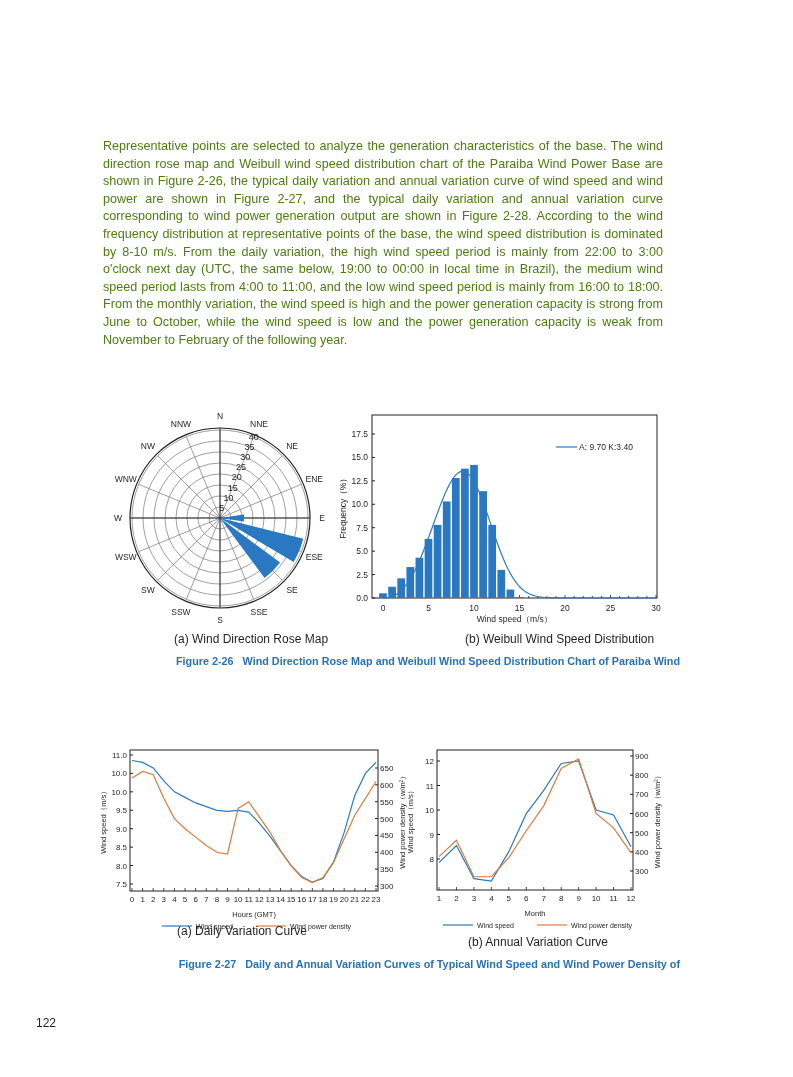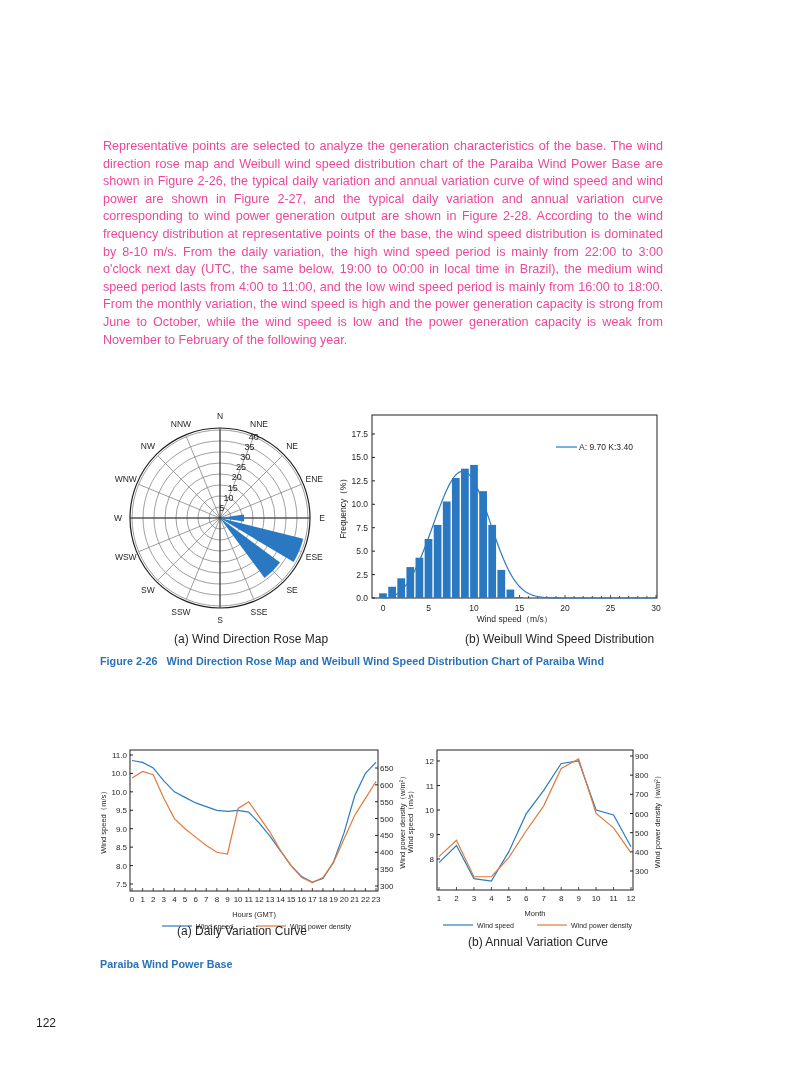--- a/index.html
+++ b/index.html
@@ -1,20 +1,20 @@
 <!DOCTYPE html>
 <html><head>
 <meta charset="utf-8">
 <style>
   html, body { margin: 0; padding: 0; background: #ffffff; }
   body { width: 793px; height: 1077px; position: relative; overflow: hidden; font-family: "Liberation Sans", sans-serif; color: #231f20; }
-  .para { position: absolute; left: 103px; top: 138px; width: 560px; font-size: 12.6px; line-height: 17.6px; text-align: justify; color: #ec4899; }
+  .para { position: absolute; left: 103px; top: 138px; width: 560px; font-size: 12.6px; line-height: 17.6px; text-align: justify; color: #4d7c0f; }
   .fig { position: absolute; left: 0; top: 0; }
   .cap-sub { position: absolute; font-size: 12px; color: #231f20; white-space: nowrap; }
-  .cap-fig { position: absolute; left: 100px; width: 580px; text-align: left; font-size: 10.8px; font-weight: bold; color: #2a72b8; line-height: 15px; }
+  .cap-fig { position: absolute; left: 100px; width: 580px; text-align: right; font-size: 10.8px; font-weight: bold; color: #2a72b8; line-height: 15px; }
   .page-num { position: absolute; left: 36px; top: 1016px; font-size: 12px; color: #231f20; }
   svg text { font-family: "Liberation Sans", sans-serif; fill: #231f20; }
 </style>
 </head>
 <body>
 
 <div class="para">Representative points are selected to analyze the generation characteristics of the base. The wind direction rose map and Weibull wind speed distribution chart of the Paraiba Wind Power Base are shown in Figure 2-26, the typical daily variation and annual variation curve of wind speed and wind power are shown in Figure 2-27, and the typical daily variation and annual variation curve corresponding to wind power generation output are shown in Figure 2-28. According to the wind frequency distribution at representative points of the base, the wind speed distribution is dominated by 8-10 m/s. From the daily variation, the high wind speed period is mainly from 22:00 to 3:00 o'clock next day (UTC, the same below, 19:00 to 00:00 in local time in Brazil), the medium wind speed period lasts from 4:00 to 11:00, and the low wind speed period is mainly from 16:00 to 18:00. From the monthly variation, the wind speed is high and the power generation capacity is strong from June to October, while the wind speed is low and the power generation capacity is weak from November to February of the following year.</div>
 
 <svg class="fig" width="793" height="1077">
 
@@ -311,16 +311,16 @@
 
 <div class="cap-sub" style="left:174px; top:632px;">(a) Wind Direction Rose Map</div>
 <div class="cap-sub" style="left:465px; top:632px;">(b) Weibull Wind Speed Distribution</div>
 <div class="cap-fig" style="top:654px;">
   <div style="white-space:pre;">Figure 2-26   Wind Direction Rose Map and Weibull Wind Speed Distribution Chart of Paraiba Wind</div>
 </div>
 
 <div class="cap-sub" style="left:177px; top:924px;">(a) Daily Variation Curve</div>
 <div class="cap-sub" style="left:468px; top:935px;text-align:right;">(b) Annual Variation Curve</div>
 <div class="cap-fig" style="top:957px;">
-  <div>Paraiba Wind Power Base</div>
+  <div style="white-space:pre;">Figure 2-27   Daily and Annual Variation Curves of Typical Wind Speed and Wind Power Density of</div>
 </div>
 
 <div class="page-num">122</div>
 
 </body></html>

